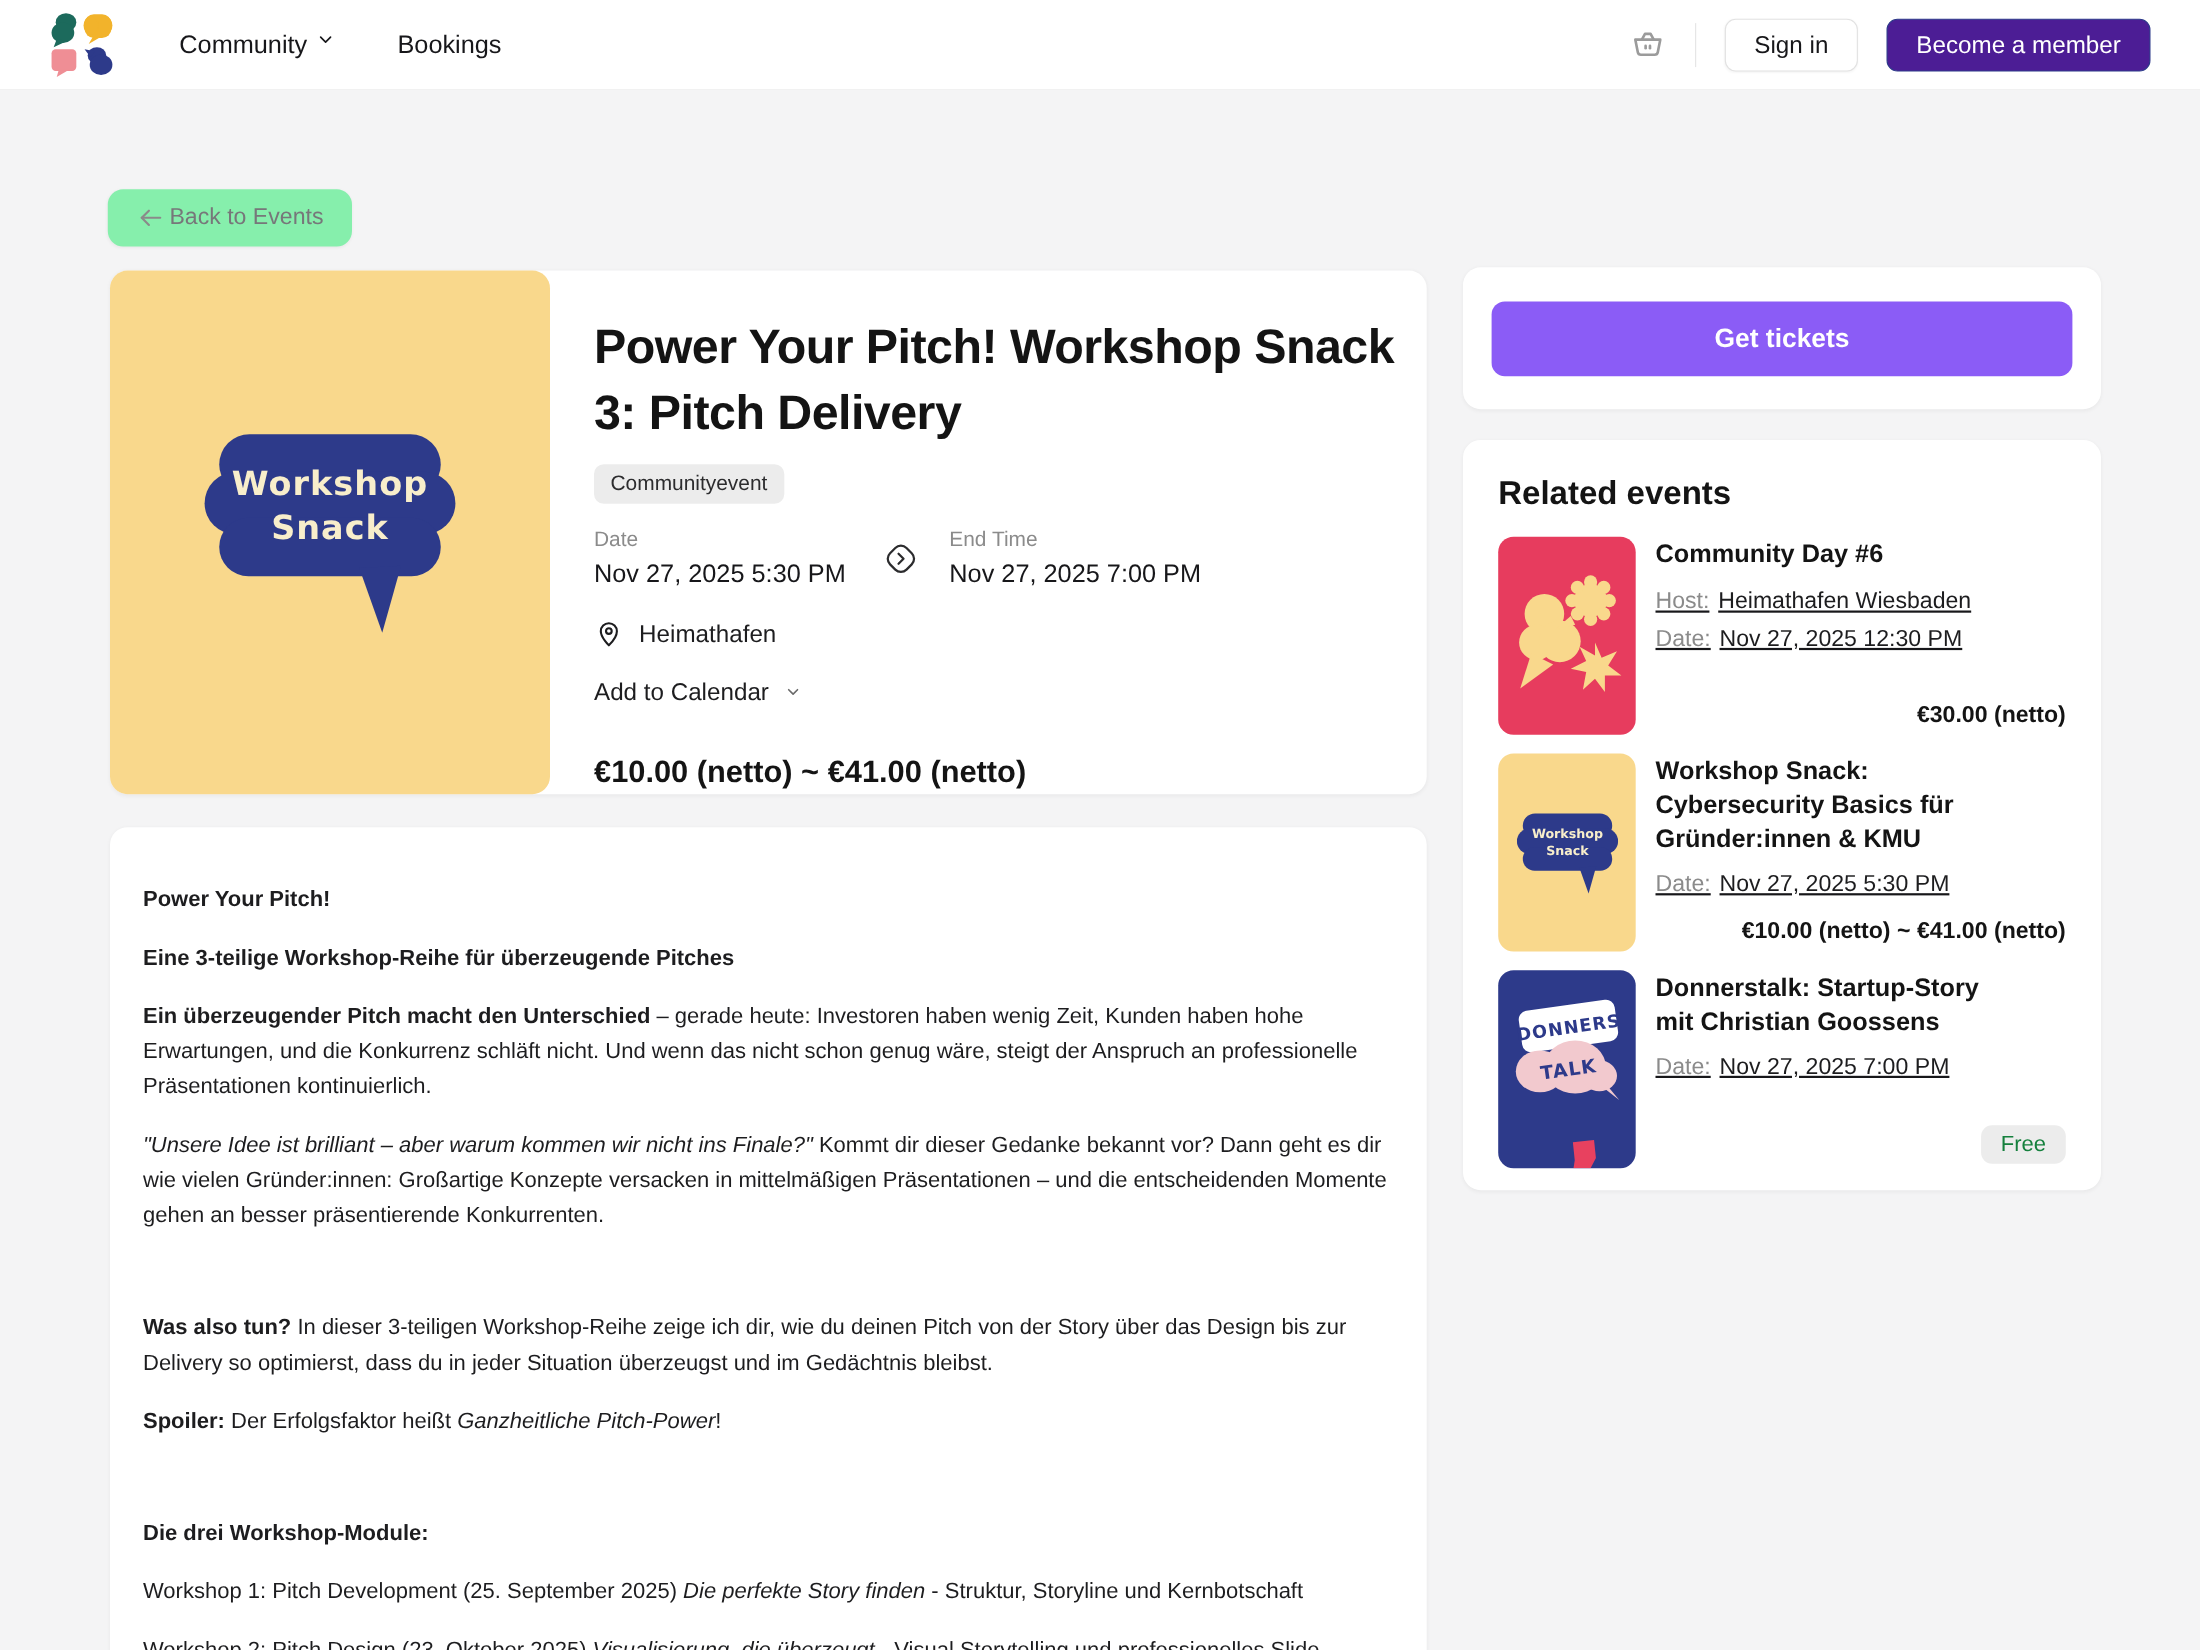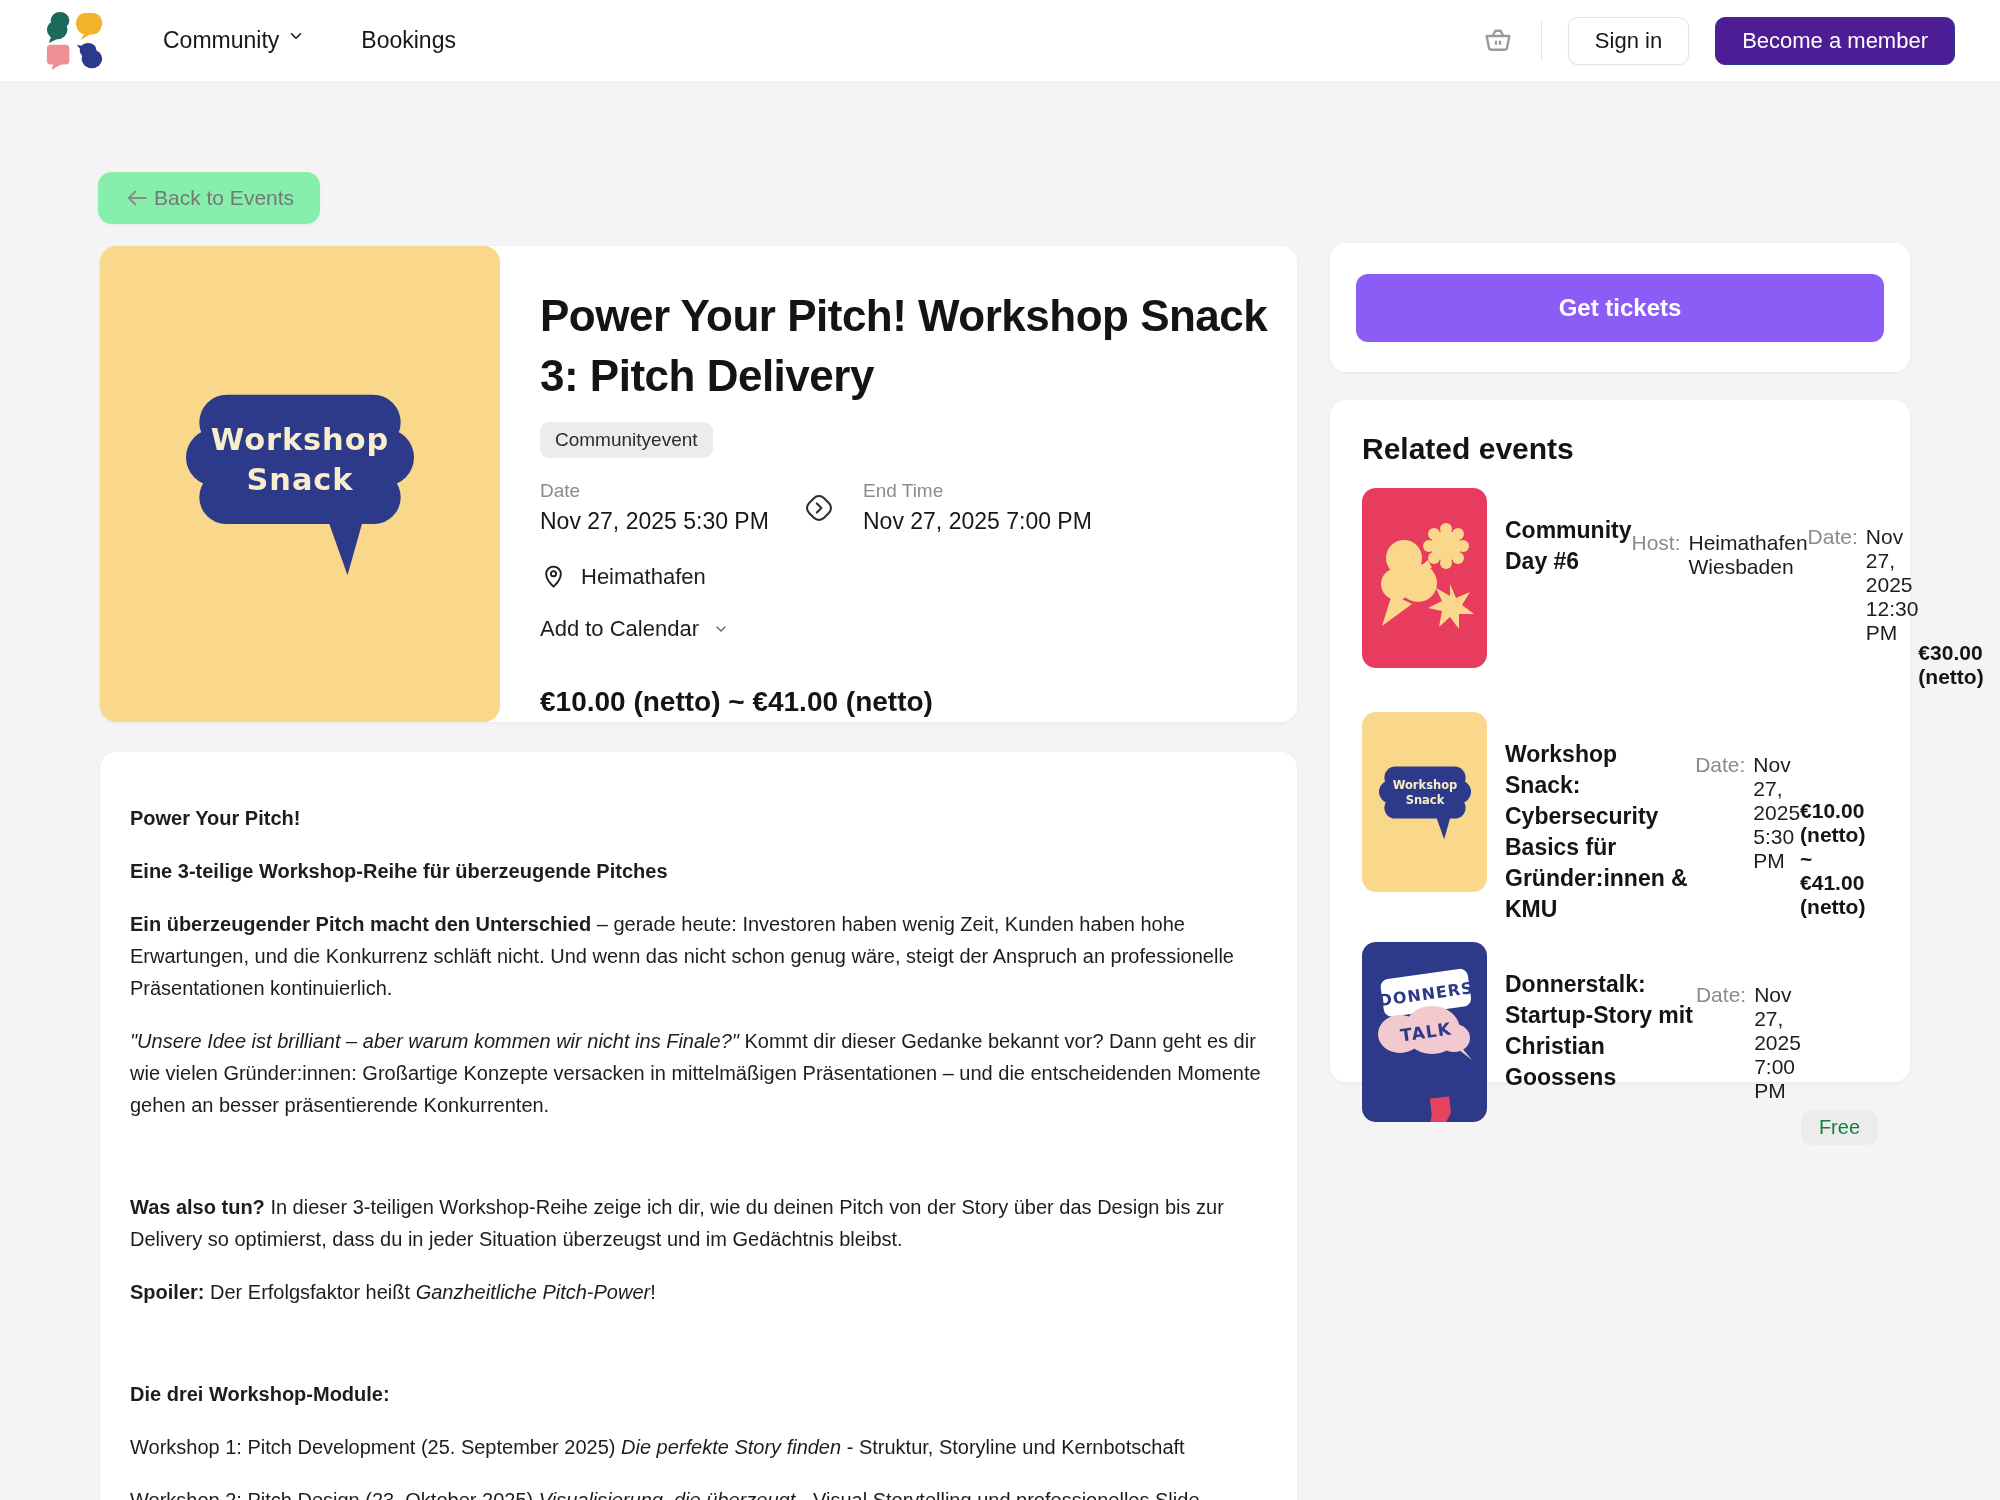--- a/index.html
+++ b/index.html
@@ -43,23 +43,23 @@
   .get-tickets { width:100%; height:68px; background:#8b5cf6; color:#fff; border:none; border-radius:12px; font-family:inherit; font-size:24px; font-weight:600; cursor:pointer; }
 
   
   .related-card { left:1330px; top:400px; width:580px; height:682px; padding:32px 32px 0 32px; }
   .related-title { font-size:30px; font-weight:700; color:#141414; margin-bottom:22px; }
   .rel-row { display:flex; gap:18px; margin-bottom:17px; cursor:pointer; }
   .thumb { width:125px; height:180px; border-radius:14px; flex:0 0 auto; overflow:hidden; position:relative; }
   .thumb-pink { background:#e73c5e; }
   .thumb-yellow { background:#f9d88c; display:flex; align-items:center; justify-content:center; }
   .thumb-navy { background:#2d3a8a; }
-  .rel-body { flex:1; display:flex; flex-direction:row; min-height:180px;margin-top:27px; }
+  .rel-body { flex:1; display:flex; flex-direction:column; min-height:180px; }
   .rel-title { font-size:23px; font-weight:700; line-height:31px; color:#141414; max-width:330px; }
-  .rel-meta { display:flex; gap:8px; font-size:21px; margin-top:10px; }
+  .rel-meta { display:flex; gap:8px; font-size:21px; margin-top:10px;text-decoration:underline; }
   .rel-meta .lbl { color:#8b8b8b; }
   .rel-meta .val { color:#1d1d1f; font-weight:500; }
   .rel-price { margin-top:auto; align-self:flex-end; font-size:21px; font-weight:600; color:#141414; padding-bottom:6px; }
   .free-badge { margin-top:auto; align-self:flex-end; background:#ececec; color:#15803d; font-size:20px; font-weight:500; padding:6px 18px; border-radius:10px; margin-bottom:4px; }
 
   
   .body-card { left:100px; top:752px; width:1197px; height:800px; padding:50px 30px; }
   .body-card p { font-size:20px; line-height:32px; color:#1d1d1f; margin-bottom:21px; max-width:1140px; }
   .b { font-weight:700; }
   .i { font-style:italic; }

